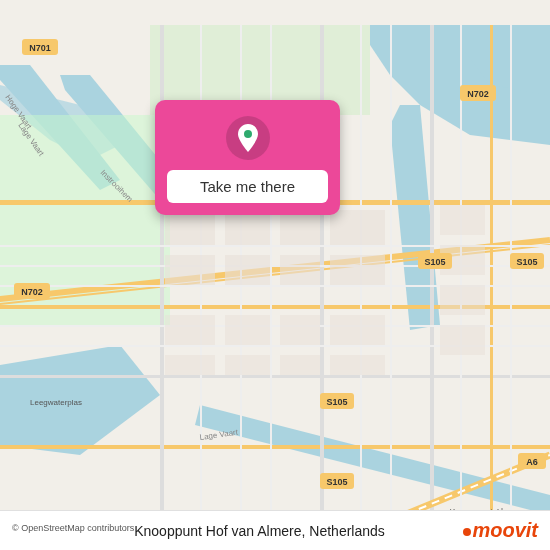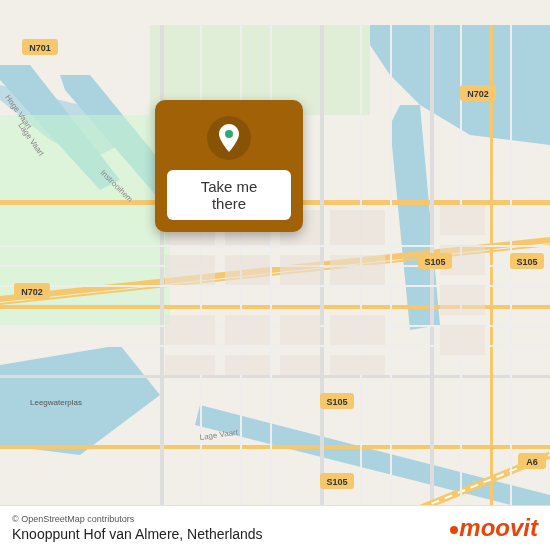--- a/index.html
+++ b/index.html
@@ -24,22 +24,22 @@
       top: 0; left: 0;
       width: 100%;
       height: 100%;
     }
 
     
     #popup-card {
       position: absolute;
       top: 100px;
       left: 155px;
-      width: 148px;
-      background-color: #a16207;
+      width: 185px;
+      background-color: #ec4899;
       border-radius: 10px;
       padding: 16px 12px 12px 12px;
       display: flex;
       flex-direction: column;
       align-items: center;
       box-shadow: 0 4px 12px rgba(0,0,0,0.3);
       z-index: 10;
     }
 
     #popup-icon {
@@ -71,21 +71,20 @@
       border-top: 1px solid #e0e0e0;
       padding: 8px 12px;
       display: flex;
       align-items: center;
       justify-content: space-between;
       z-index: 20;
     }
 
     #bottom-left {
       display: flex;
-      flex-direction: column;
       justify-content: space-between;
     }
 
     #osm-credit {
       font-size: 9px;
       color: #555;
       margin-bottom: 2px;
     }
 
     #location-name {
@@ -94,21 +93,21 @@
       font-weight: 400;
     }
 
     #moovit-logo {
       display: flex;
       align-items: center;
       gap: 4px;
     }
 
     #moovit-text {
-      font-size: 24px;
+      font-size: 20px;
       font-weight: bold;
       color: #e8450a;
       font-style: italic;
     }
   </style>
 </head>
 <body>
 
 <div id="map-container">
 

